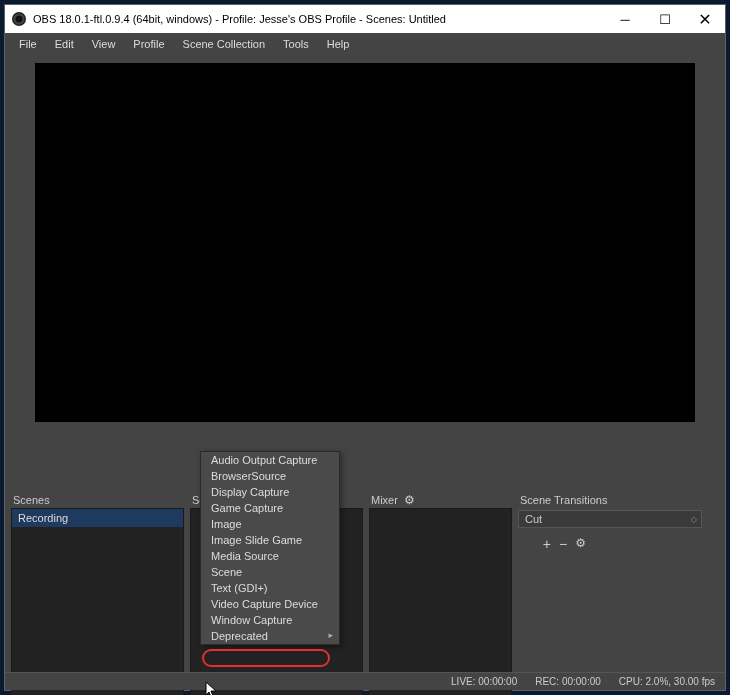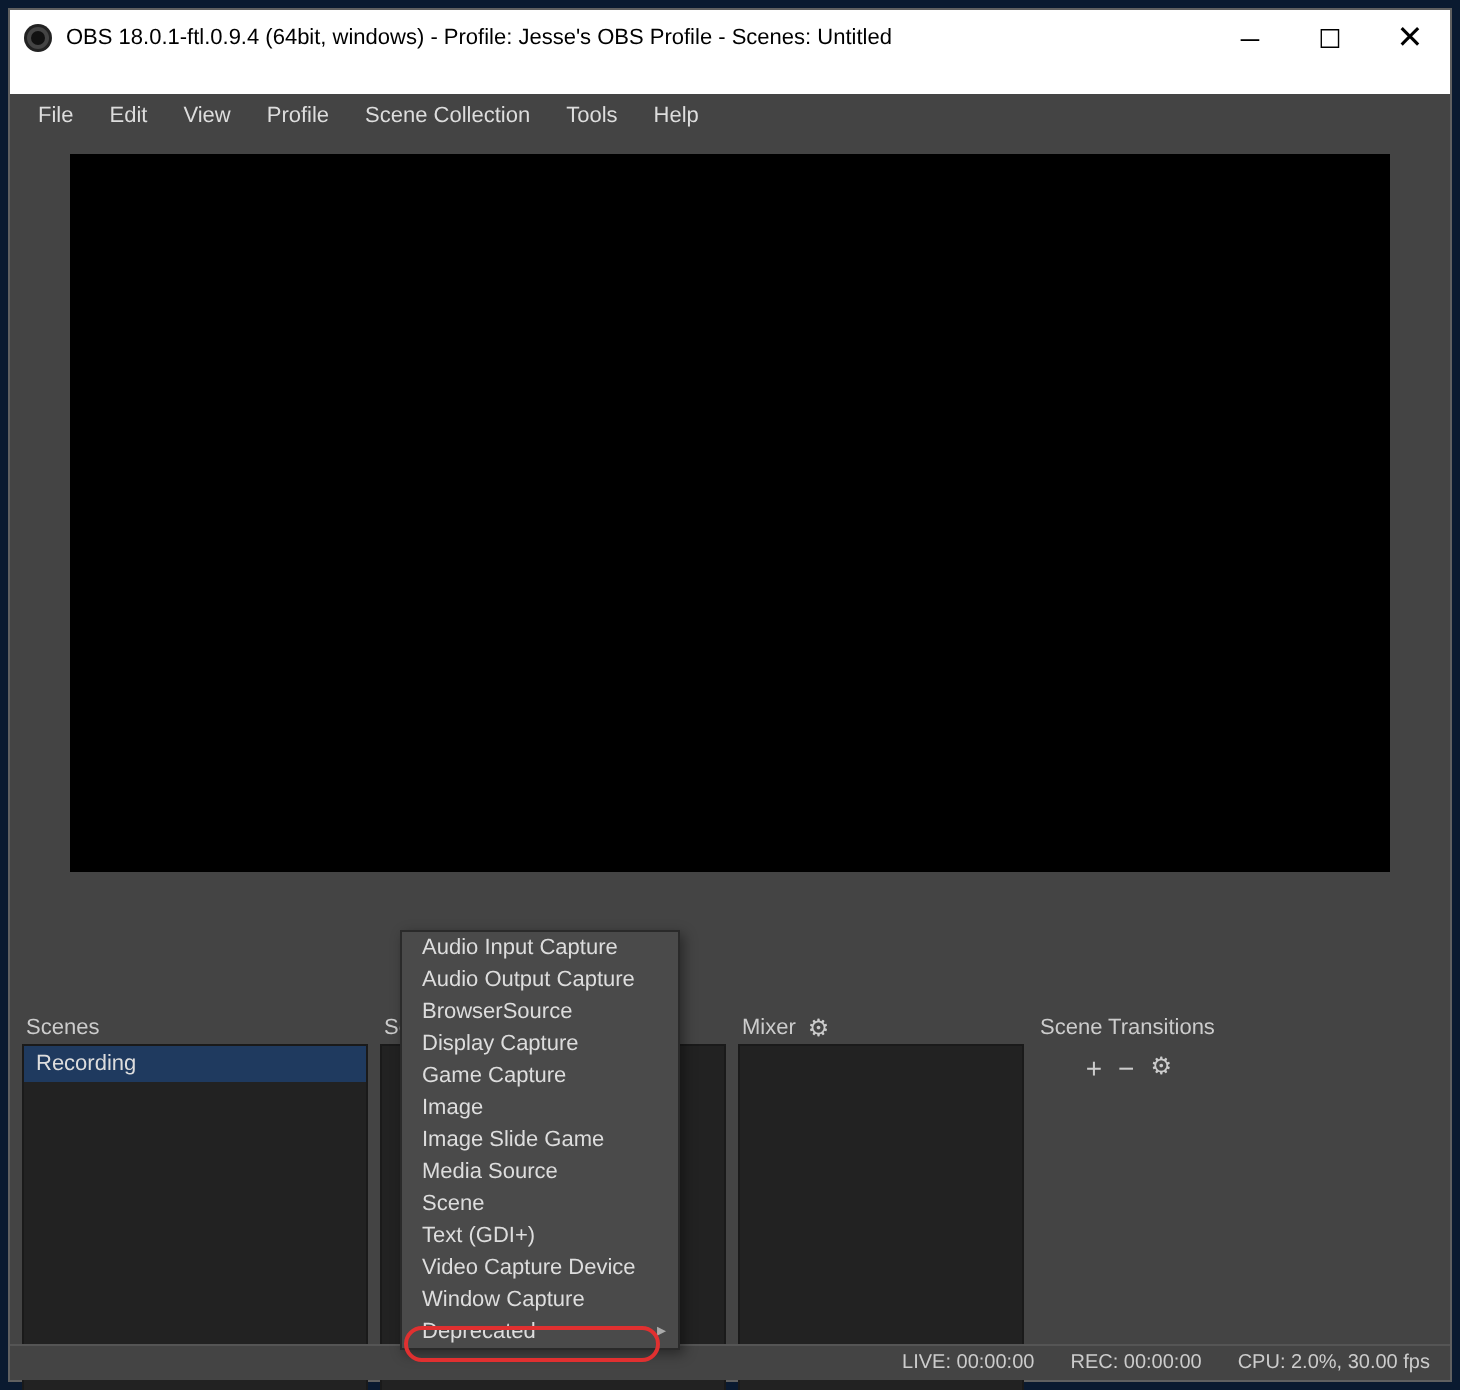--- a/index.html
+++ b/index.html
@@ -4,21 +4,21 @@
 <style>
 * { margin: 0; padding: 0; box-sizing: border-box; font-family: "Segoe UI", Tahoma, sans-serif; }
 body { background: #0a1a30; width: 730px; height: 695px; overflow: hidden; }
 .window { position: absolute; left: 4px; top: 4px; width: 722px; height: 687px; background: #fff; border: 1px solid #606060; display: flex; flex-direction: column; }
 .titlebar { height: 28px; background: #fff; display: flex; align-items: center; padding-left: 6px; font-size: 11px; color: #000; }
 .titlebar .logo { width: 16px; height: 16px; margin-right: 6px; }
 .titlebar .title { flex: 1; white-space: nowrap; overflow: hidden; }
 .win-btns { display: flex; }
 .win-btn { width: 40px; height: 28px; display: flex; align-items: center; justify-content: center; font-size: 13px; color: #000; }
 .win-btn.close { font-size: 16px; }
-.inner { flex: 1; background: #444444; display: flex; flex-direction: column; position: relative; margin-top: 14px; }
+.inner { flex: 1; background: #444444; display: flex; flex-direction: column; position: relative; }
 .menubar { height: 22px; background: #444444; display: flex; align-items: center; padding-left: 6px; gap: 2px; font-size: 11px; color: #ddd; }
 .menu-item { padding: 2px 8px; }
 .preview-wrap { padding: 8px 30px 6px 30px; }
 .preview { width: 100%; height: 359px; background: #000; border: 1px solid #000; }
 .panel { display: flex; flex-direction: column; }
 .panel-label { font-size: 11px; color: #ccc; padding: 2px 0 2px 2px; height: 16px; display: flex; align-items: center; gap: 6px; }
 .list { background: #222222; flex: 1; border: 1px solid #1a1a1a; }
 .list-item { font-size: 11px; color: #ddd; padding: 3px 6px; background: #1f3a5f; }
 .toolbar { height: 22px; display: flex; align-items: center; gap: 10px; padding: 0 6px; color: #ccc; font-size: 14px; }
 .toolbar .sym { font-size: 15px; line-height: 1; }
@@ -104,38 +104,43 @@
           <span>Mixer</span>
           <span class="gear">⚙</span>
         </div>
         <div class="list"></div>
         <div class="toolbar"></div>
       </div>
 
       <div class="panel right">
         <div class="panel-label">Scene Transitions</div>
         <div class="right-inner">
+          <div class="trans-row">
+            <div class="select">
+              <span>Cut</span>
+              <span class="chev">◇</span>
+            </div>
+          </div>
           <div class="trans-icons">
             <span>+</span>
             <span>−</span>
             <span class="gear">⚙</span>
           </div>
         </div>
       </div>
     </div>
 
 
     <div class="statusbar">
       <span>LIVE: 00:00:00</span>
       <span>REC: 00:00:00</span>
       <span>CPU: 2.0%, 30.00 fps</span>
     </div>
 
     <div class="context-menu">
-      <div class="ctx-item">Audio Input Capture</div>
       <div class="ctx-item">Audio Output Capture</div>
       <div class="ctx-item">BrowserSource</div>
       <div class="ctx-item">Display Capture</div>
       <div class="ctx-item">Game Capture</div>
       <div class="ctx-item">Image</div>
       <div class="ctx-item">Image Slide Game</div>
       <div class="ctx-item">Media Source</div>
       <div class="ctx-item">Scene</div>
       <div class="ctx-item">Text (GDI+)</div>
       <div class="ctx-item">Video Capture Device</div>

